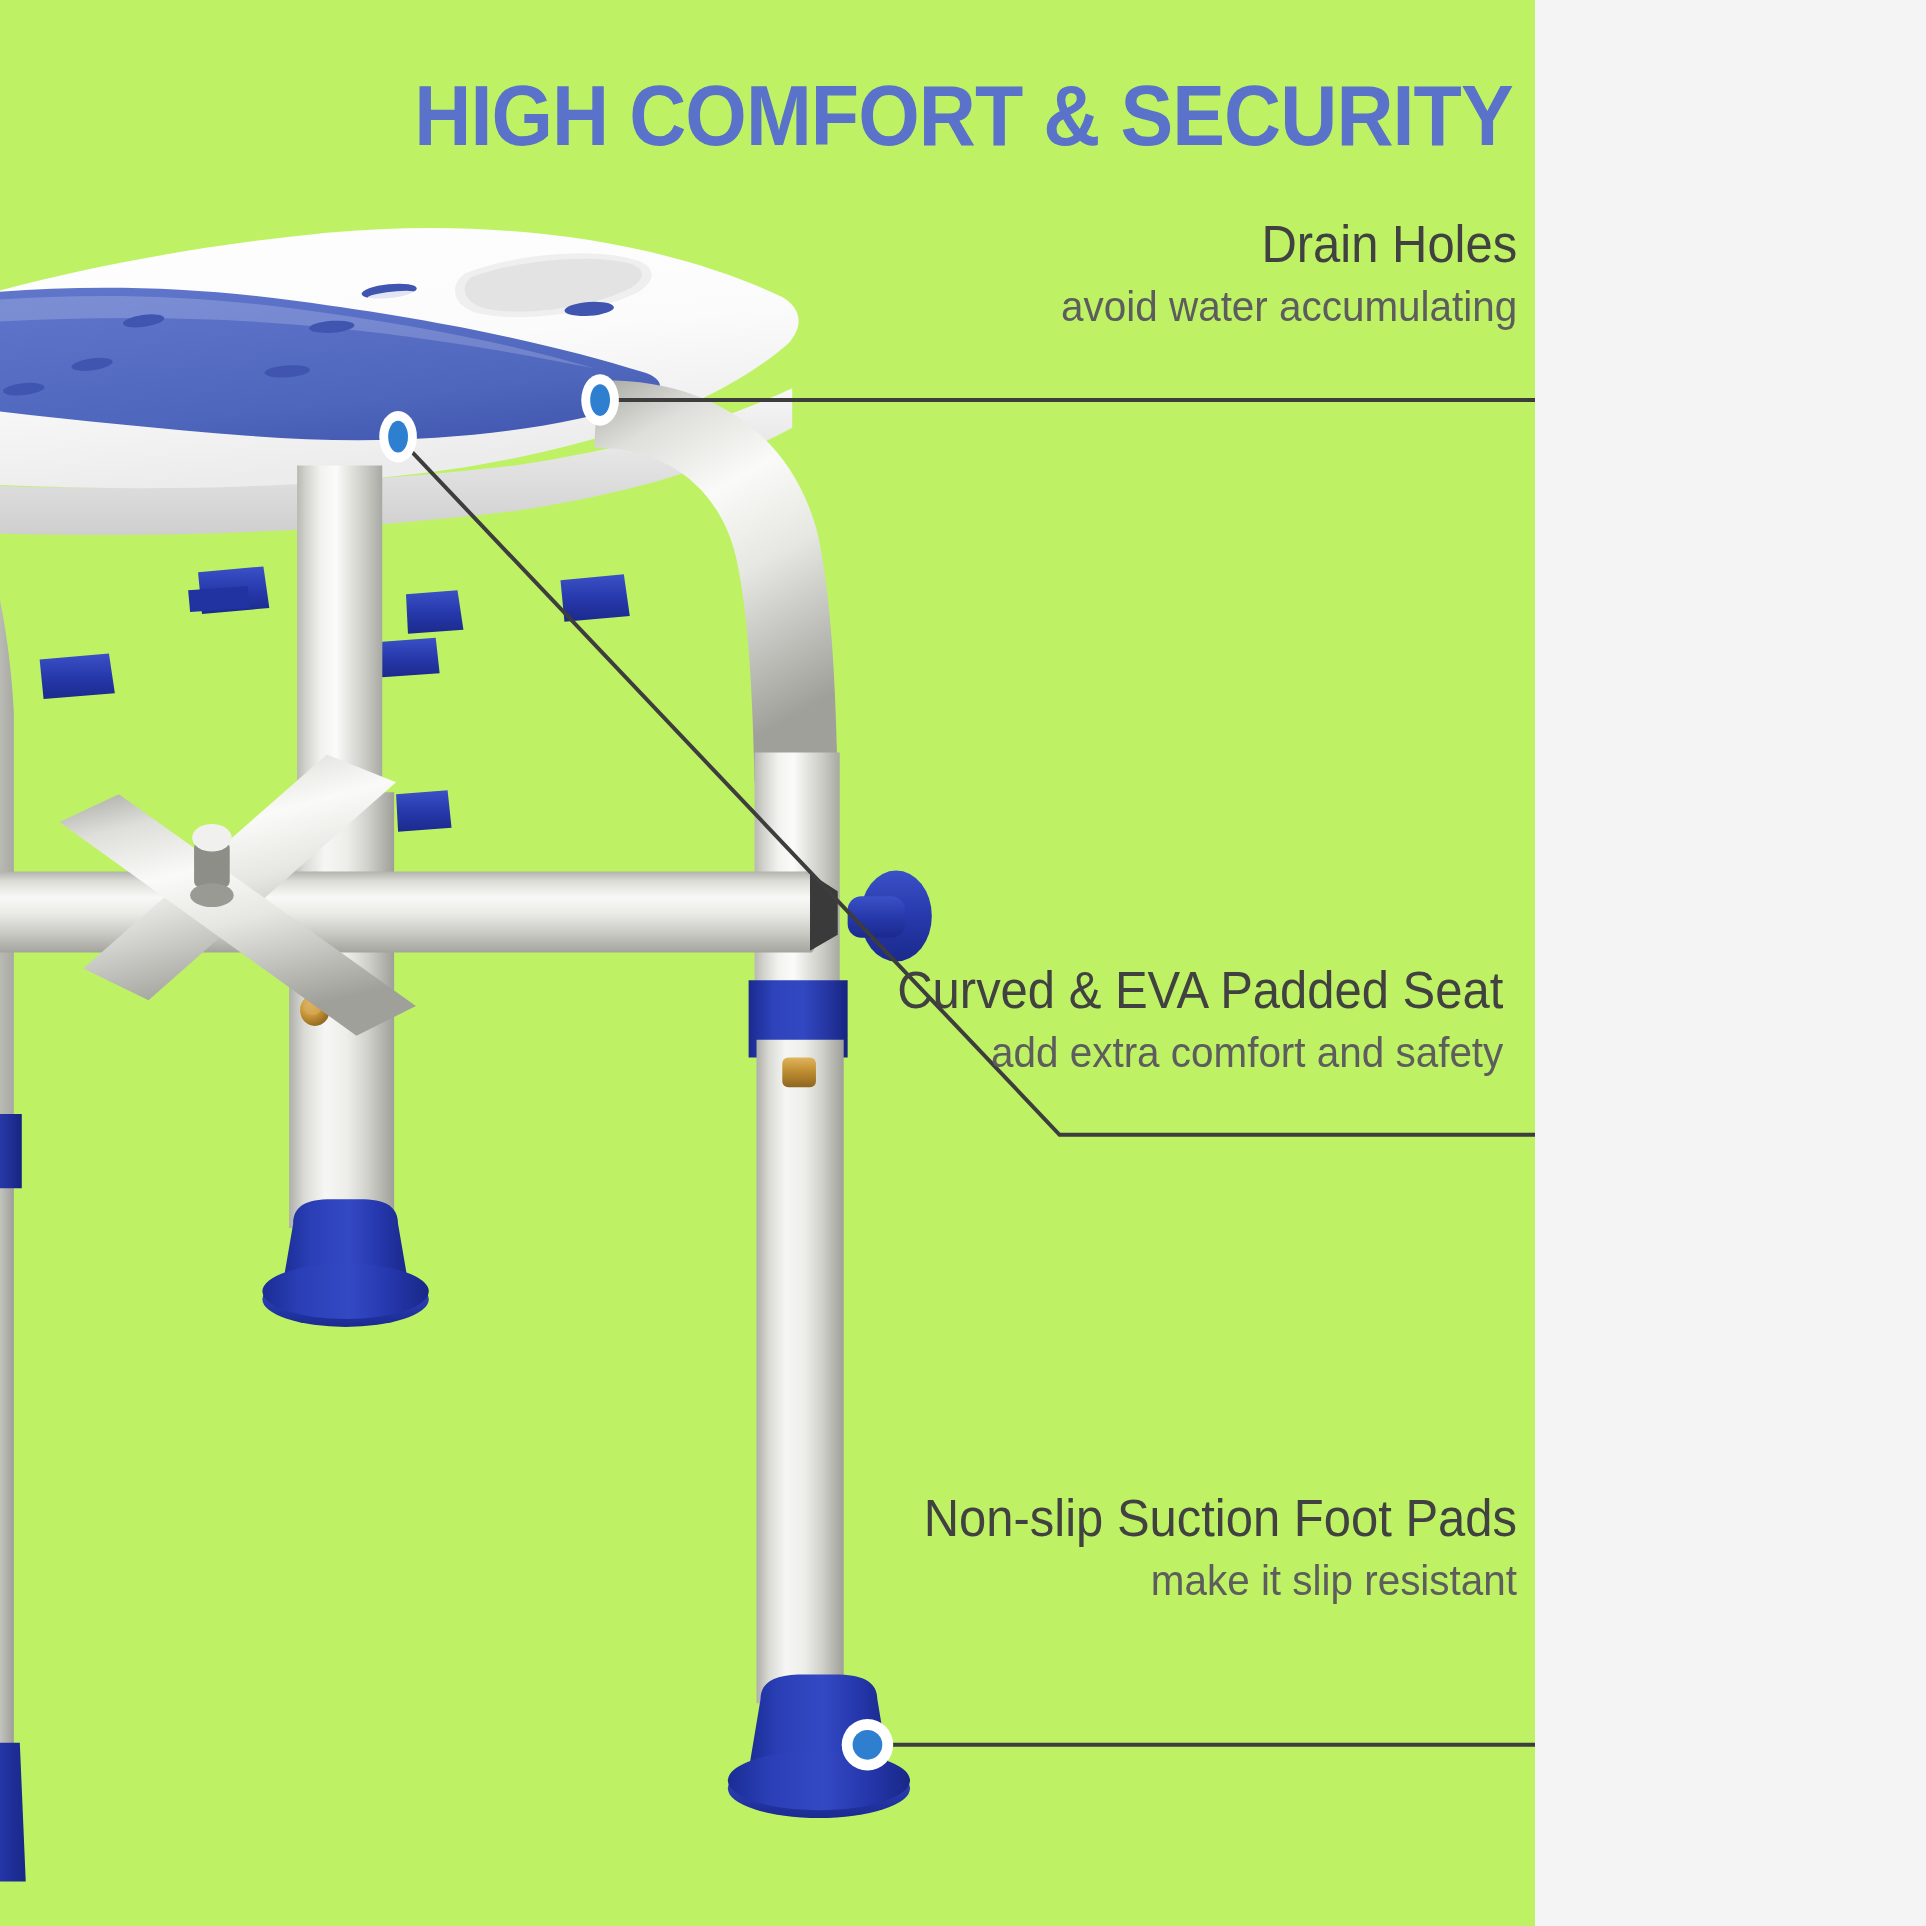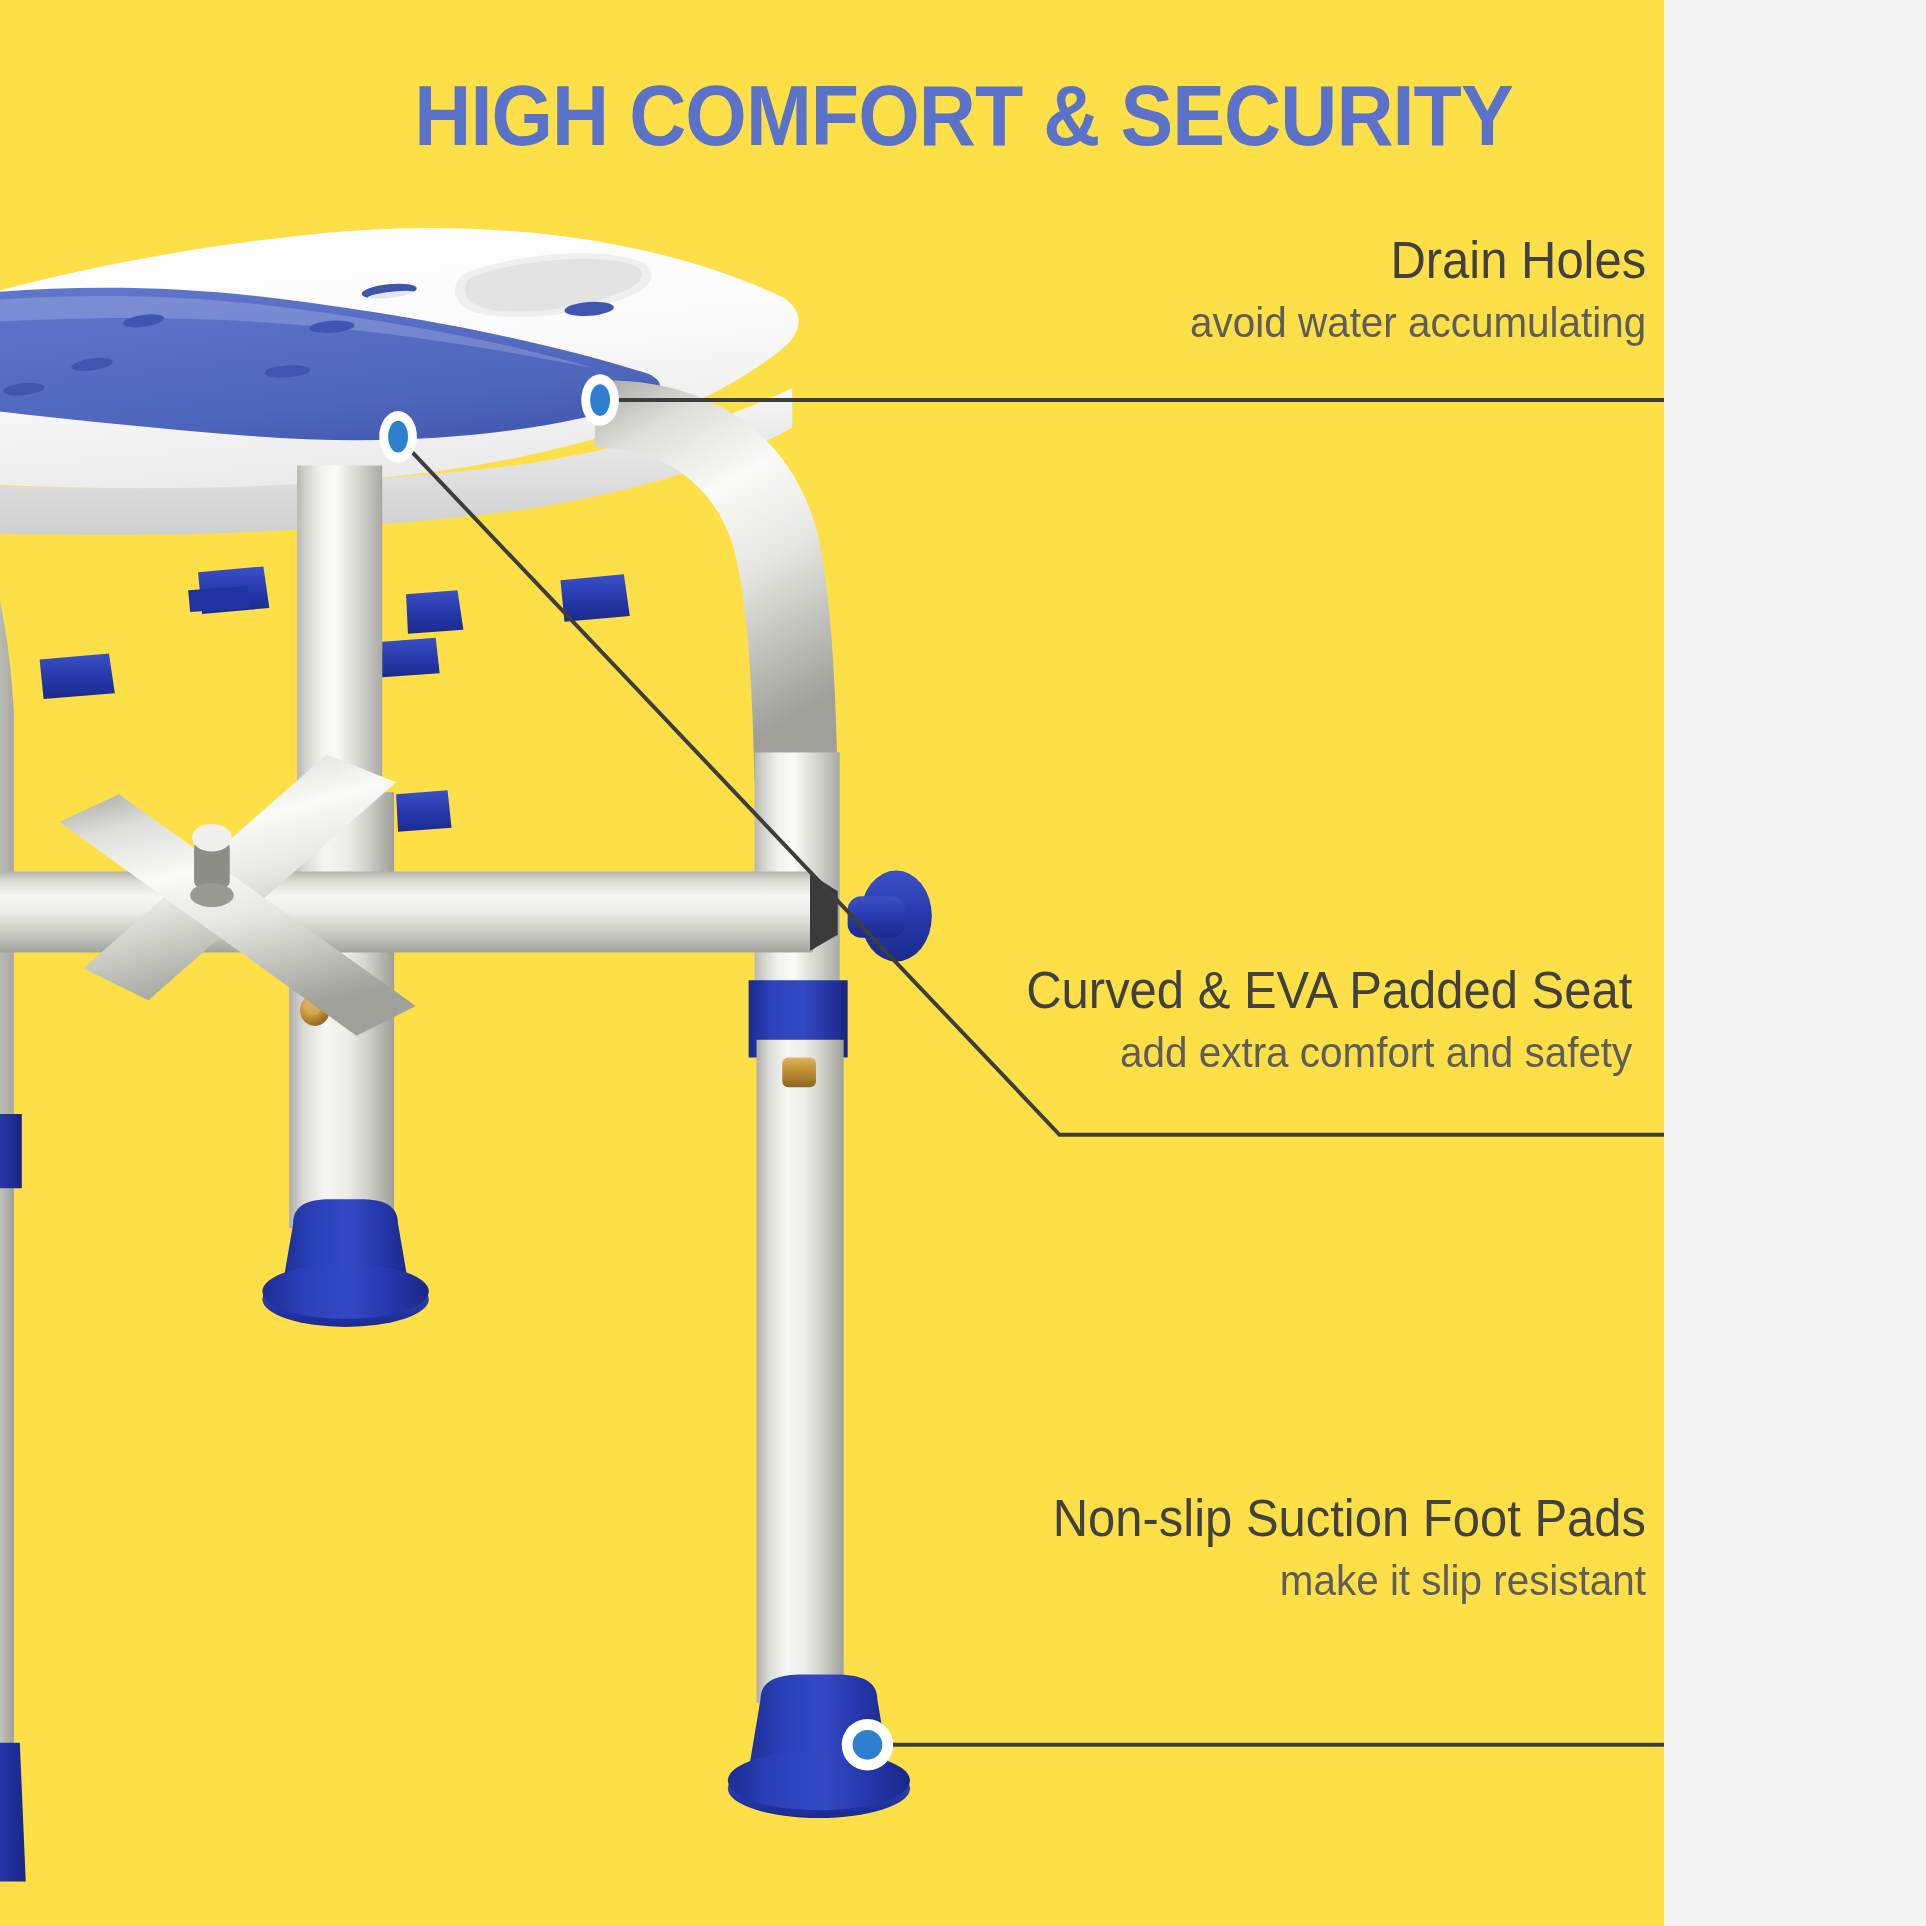--- a/index.html
+++ b/index.html
@@ -3,21 +3,21 @@
 <meta charset="utf-8">
 <style>
   html,body{margin:0;padding:0;}
   body{
     width:1927px;height:1927px;
     background:#f4f4f4;
     font-family:"Liberation Sans", sans-serif;
     overflow:hidden;
     position:relative;
   }
-  #stage{position:absolute;inset:0;width:1664px;height:1927px;overflow:hidden;background:#fde047;}
+  #stage{position:absolute;inset:0;width:1535px;height:1927px;overflow:hidden;background:#bef264;}
 
   
   #title{
     position:absolute;left:0;top:71px;width:1927px;
     text-align:center;
     font-size:85px;
     font-weight:bold;
     letter-spacing:-1px;
     color:#5a72c9;
     font-family:"Liberation Sans", sans-serif;
@@ -44,21 +44,21 @@
   .callout .c-sub{
     font-size:43px;
     color:#5d5d5d;
     font-weight:300;
     line-height:1.2;
     margin-top:6px;
     white-space:nowrap;
     font-family:"Liberation Sans", sans-serif;
     transform:scaleX(0.94);transform-origin:100% 50%;
   }
-  #callout-drain{right:18px;top:216px;margin-top:16px;}
+  #callout-drain{right:18px;top:216px;}
   #callout-seat{right:32px;top:962px;}
   #callout-pads{right:18px;top:1490px;}
 
   
   #overlay{position:absolute;left:0;top:0;width:1927px;height:1927px;}
 </style>
 </head>
 <body>
 
 <div id="stage">

